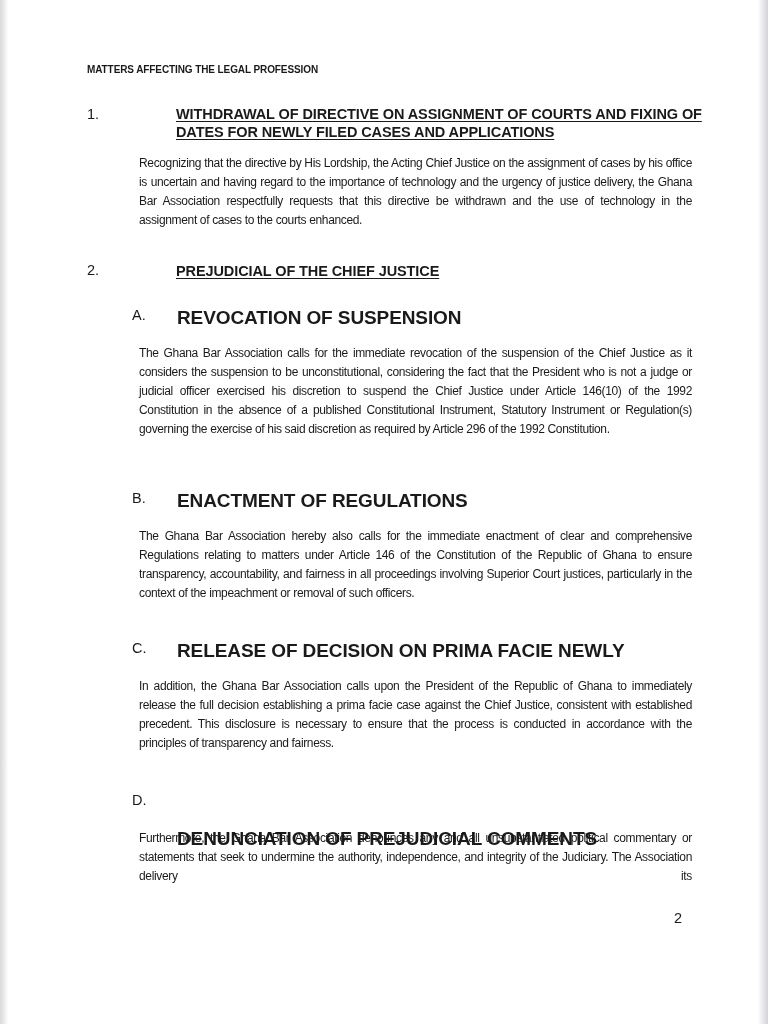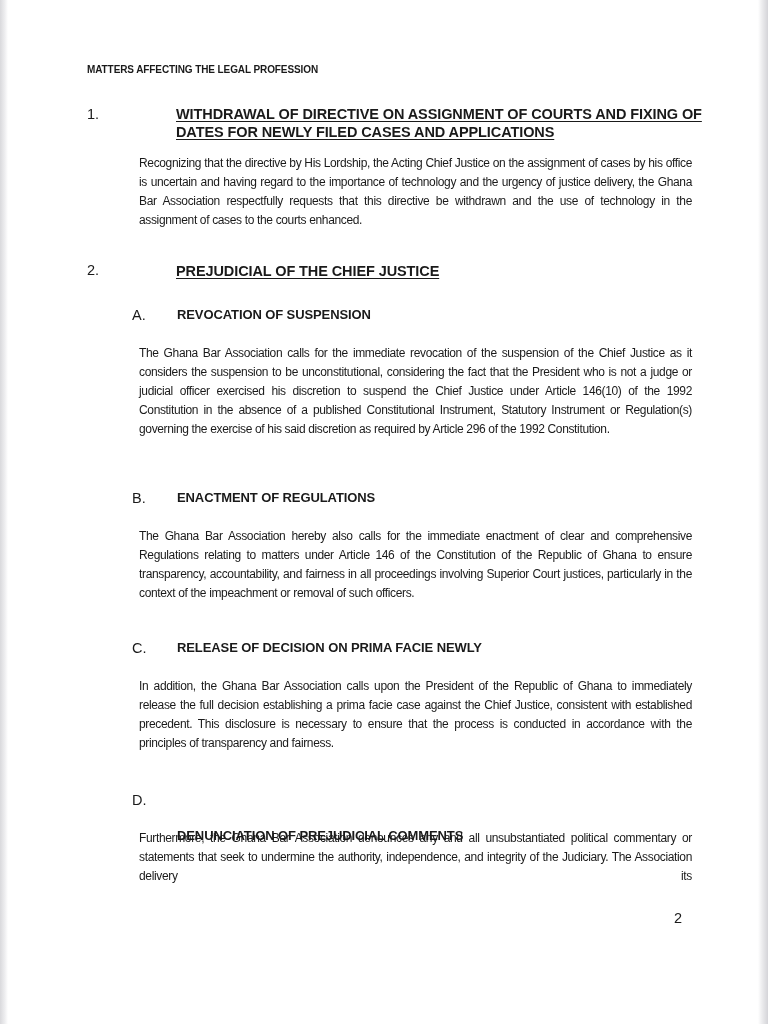--- a/index.html
+++ b/index.html
@@ -33,21 +33,21 @@
     position: absolute; left: 45px; width: 552px;
     font-weight: bold; font-size: 14.5px; line-height: 18px;
     text-decoration: underline; text-underline-offset: 2px;
     letter-spacing: -0.1px;
     margin-left: 44px;
   }
   .sub-letter {
     position: absolute; left: 45px; font-size: 14.5px;
   }
   .sub-heading {
-    position: absolute; left: 90px; font-weight: bold; font-size: 13px;
+    position: absolute; left: 90px; font-weight: bold; font-size: 19px;
     white-space: nowrap; letter-spacing: -0.1px;
   }
   .para {
     position: absolute; left: 52px; width: 553px;
     font-size: 12px; line-height: 19px;
     text-align: justify; margin: 0;
     letter-spacing: -0.35px;
   }
   .page-number {
     position: absolute; left: 587px; top: 910px; font-size: 14.5px;

